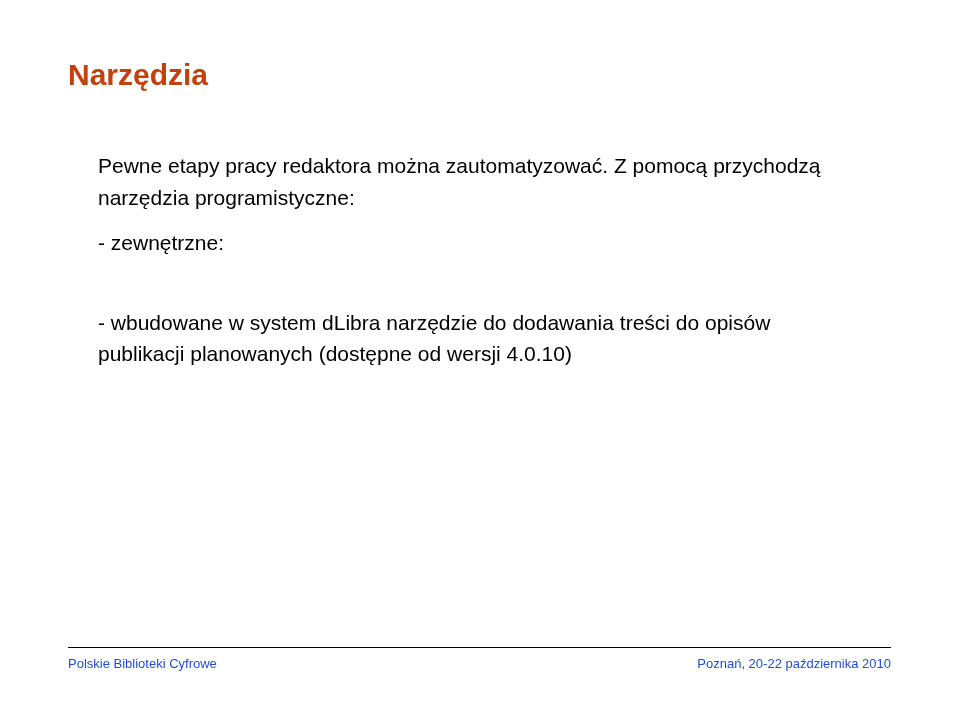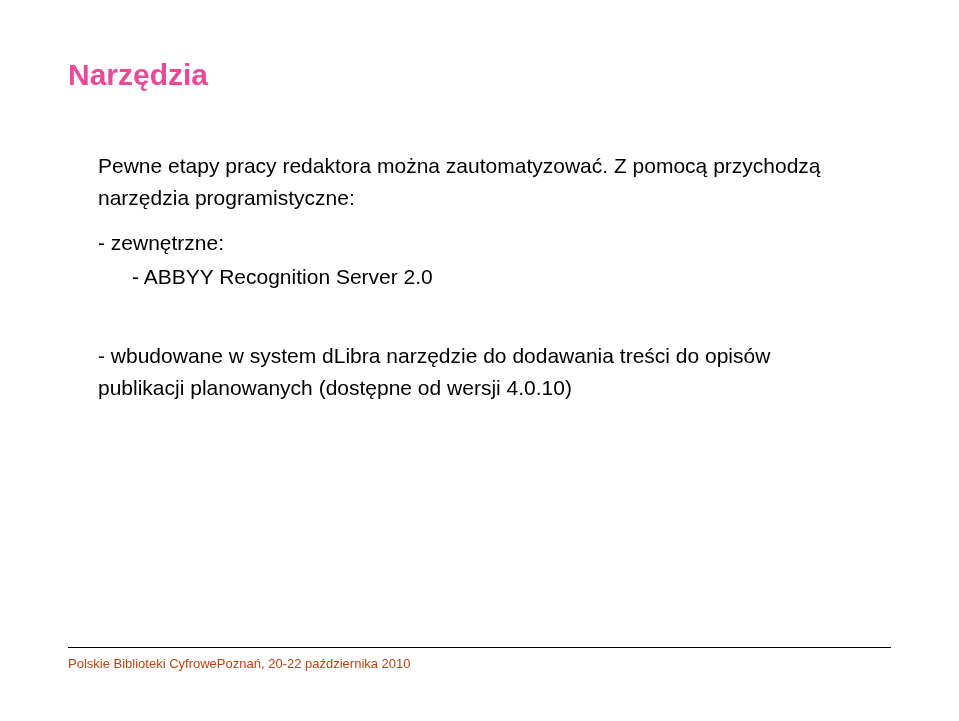--- a/index.html
+++ b/index.html
@@ -10,21 +10,21 @@
     color: #000000;
     position: relative;
   }
   .slide {
     width: 959px;
     height: 721px;
     padding: 58px 68px 0 68px;
     position: relative;
   }
   .title {
-    color: #ec4899;
+    color: #c2410c;
     font-size: 30px;
     font-weight: bold;
     margin-bottom: 58px;
   }
   .content {
     color: #000000;
     font-size: 21px;
     line-height: 1.5;
     padding-left: 30px;
     padding-right: 30px;
@@ -39,36 +39,35 @@
     right: 68px;
     bottom: 50px;
   }
   .footer-line {
     border: none;
     border-top: 1px solid #000;
     margin-bottom: 8px;
   }
   .footer-row {
     display: flex;
-    justify-content: flex-start;
+    justify-content: space-between;
     font-size: 13px;
-    color: #c2410c;
+    color: #1d4ed8;
   }
 </style>
 </head>
 <body>
 
 <div class="slide">
   <h1 class="title">Narzędzia</h1>
 
   <div class="content">
     <p class="intro">Pewne etapy pracy redaktora można zautomatyzować. Z pomocą przychodzą narzędzia programistyczne:</p>
 
     <p class="section-label">- zewnętrzne:</p>
-    <p class="indent-1">- ABBYY Recognition Server 2.0</p>
 
     <p class="wrap-block">- wbudowane w system dLibra narzędzie do dodawania treści do opisów publikacji planowanych (dostępne od wersji 4.0.10)</p>
   </div>
 
   <div class="footer">
     <hr class="footer-line">
     <div class="footer-row">
       <span>Polskie Biblioteki Cyfrowe</span>
       <span>Poznań, 20-22 października 2010</span>
     </div>

